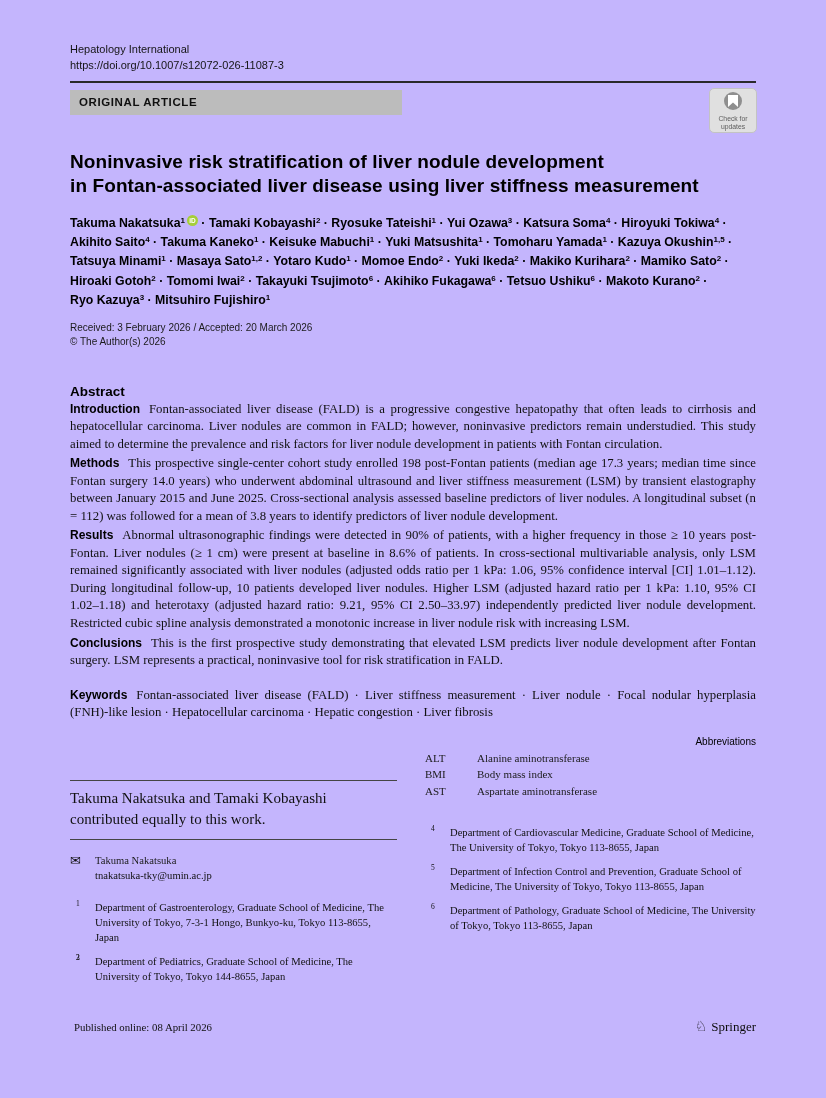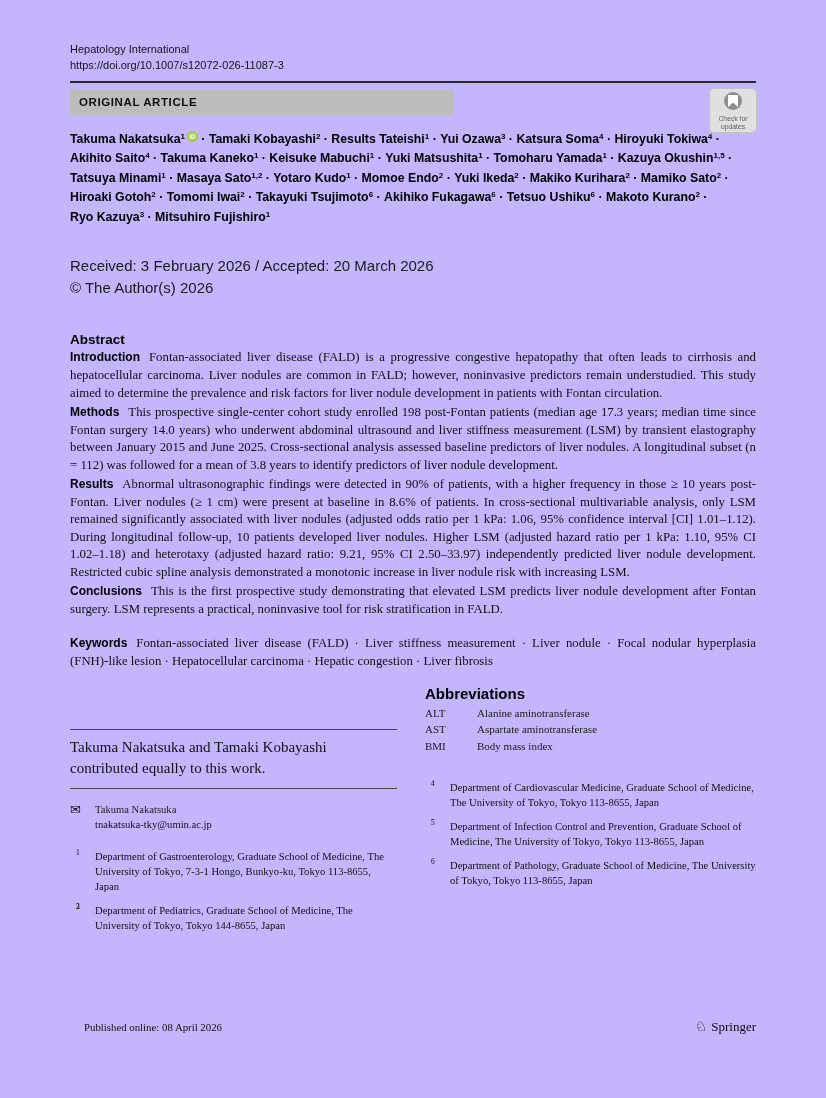--- a/index.html
+++ b/index.html
@@ -12,21 +12,21 @@
     font-family:"Liberation Serif", serif;
   }
   .content{position:absolute;left:70px;right:70px;top:0;}
 
   
   .journal-meta{margin-top:42px;font-family:"Liberation Sans",sans-serif;font-size:11px;line-height:1.45;color:#151515;}
   .doi{color:#151515;text-decoration:none;}
   .top-rule{border:0;border-top:2.5px solid #2a2a2a;margin:7px 0 0 0;}
   .badge-row{margin-top:7px;height:25px;}
   .article-type{
-    display:inline-block;box-sizing:border-box;width:384px;height:25px;
+    display:inline-block;box-sizing:border-box;width:332px;height:25px;
     background:#bcbcbc;color:#101010;
     font-family:"Liberation Sans",sans-serif;font-size:11.5px;font-weight:bold;
     letter-spacing:0.6px;line-height:25px;padding-left:9px;
   }
   .check-updates{
     position:absolute;top:88px;right:-1px;width:48px;height:45px;
     background:#e0e0e0;border:1px solid #c3c3c3;border-radius:5px;
     text-align:center;cursor:pointer;box-sizing:border-box;padding-top:3px;
   }
   .cu-circle{display:inline-block;width:18px;height:18px;border-radius:50%;background:#8f8f8f;position:relative;}
@@ -42,48 +42,48 @@
   .authors{margin-top:15px;font-family:"Liberation Sans",sans-serif;font-size:12.3px;font-weight:bold;line-height:1.58;color:#000;}
   .author{white-space:nowrap;}
   .author::after{content:" · ";font-weight:bold;}
   .author:last-child::after{content:"";}
   .author sup{font-size:8px;vertical-align:4px;line-height:0;}
   .orcid{
     display:inline-block;width:11px;height:11px;border-radius:50%;
     background:#a6ce39;color:#fff;font-size:6.5px;font-weight:bold;
     line-height:11px;text-align:center;vertical-align:4px;margin-left:2px;cursor:pointer;
   }
-  .received{margin-top:28px;font-family:"Liberation Sans",sans-serif;font-size:15px;line-height:1.45;color:#1b1b1b;}
+  .received{margin-top:10px;font-family:"Liberation Sans",sans-serif;font-size:10px;line-height:1.45;color:#1b1b1b;}
 
   
   .abs-heading{margin-top:34px;font-family:"Liberation Sans",sans-serif;font-size:13.5px;font-weight:bold;color:#000;}
   .abs-p{margin:2px 0 0 0;font-size:12.8px;line-height:1.37;text-align:justify;color:#111;}
   .run-label{font-family:"Liberation Sans",sans-serif;font-size:12px;font-weight:bold;color:#000;margin-right:9px;}
   .keywords{margin-top:17px;}
 
   
   .columns{display:flex;margin-top:14px;}
   .col-left{width:327px;box-sizing:border-box;padding-top:44px;}
   .col-right{width:331px;margin-left:28px;box-sizing:border-box;}
   .foot-rule{border:0;border-top:1.3px solid #444;margin:0;}
   .footnote{font-size:15px;line-height:1.4;margin:7px 16px 9px 0;color:#111;font-family:Liberation Serif, serif;}
   .correspondence{position:relative;margin-top:13px;padding-left:25px;font-size:10.6px;line-height:1.42;}
   .envelope{position:absolute;left:0;top:-1px;font-size:13px;color:#111;}
   .email{color:#111;text-decoration:none;}
   .affils{margin-top:17px;}
   .affil{position:relative;padding-left:25px;font-size:10.6px;line-height:1.42;margin-bottom:9px;color:#111;}
   .affil .anum{position:absolute;left:6px;top:-1px;font-size:7.5px;}
-  .abbr-heading{font-family:"Liberation Sans",sans-serif;font-size:15px;font-weight:bold;color:#000;margin-bottom:3px;}
+  .abbr-heading{font-family:"Liberation Sans",sans-serif;font-size:10px;font-weight:normal;color:#000;margin-bottom:3px;text-align:right;}
   .abbr-row{font-size:11px;line-height:1.5;}
   .abbr-term{display:inline-block;width:52px;}
   .col-right .affils{margin-top:26px;}
 
   
   .page-footer{
-    position:absolute;left:84px;right:70px;top:1018px;
+    position:absolute;left:74px;right:70px;top:1018px;
     display:flex;justify-content:space-between;align-items:center;
   }
   .published{font-size:10.8px;color:#111;}
   .springer{display:flex;align-items:center;font-size:13px;color:#0d0d0d;}
   .knight{font-size:14px;margin-right:4px;}
 </style>
 </head>
 <body>
 
 <div class="page">
@@ -93,27 +93,29 @@
       <div>Hepatology International</div>
       <a class="doi" href="#">https://doi.org/10.1007/s12072-026-11087-3</a>
     </div>
 
     <hr class="top-rule">
 
     <div class="badge-row">
       <div class="article-type">ORIGINAL ARTICLE</div>
     </div>
 
+    <h1 class="title" style="margin-bottom:0;">Noninvasive risk stratification of liver nodule development
+in Fontan-associated liver disease using liver stiffness measurement</h1>
 
     <div class="authors" id="authors">
   <span class="author"><span>Takuma Nakatsuka</span><sup>1</sup><span class="orcid">iD</span></span>
 
   <span class="author"><span>Tamaki Kobayashi</span><sup>2</sup></span>
 
-  <span class="author"><span>Results Tateishi</span><sup>1</sup></span>
+  <span class="author"><span>Ryosuke Tateishi</span><sup>1</sup></span>
 
   <span class="author"><span>Yui Ozawa</span><sup>3</sup></span>
 
   <span class="author"><span>Katsura Soma</span><sup>4</sup></span>
 
   <span class="author"><span>Hiroyuki Tokiwa</span><sup>4</sup></span>
 
   <span class="author"><span>Akihito Saito</span><sup>4</sup></span>
 
   <span class="author"><span>Takuma Kaneko</span><sup>1</sup></span>
@@ -194,23 +196,23 @@
 
   <div class="affil"><sup class="anum">3</sup><span>Department of Pediatrics, Graduate School of Medicine, The University of Tokyo, Tokyo 144-8655, Japan</span></div>
 </div>
       </div>
 
       <div class="col-right">
         <div class="abbr-heading">Abbreviations</div>
         <div id="abbr-rows">
   <div class="abbr-row"><span class="abbr-term">ALT</span><span>Alanine aminotransferase</span></div>
 
+  <div class="abbr-row"><span class="abbr-term">BMI</span><span>Body mass index</span></div>
+
   <div class="abbr-row"><span class="abbr-term">AST</span><span>Aspartate aminotransferase</span></div>
-
-  <div class="abbr-row"><span class="abbr-term">BMI</span><span>Body mass index</span></div>
 </div>
         <div class="affils" id="affils-right">
   <div class="affil"><sup class="anum">4</sup><span>Department of Cardiovascular Medicine, Graduate School of Medicine, The University of Tokyo, Tokyo 113-8655, Japan</span></div>
 
   <div class="affil"><sup class="anum">5</sup><span>Department of Infection Control and Prevention, Graduate School of Medicine, The University of Tokyo, Tokyo 113-8655, Japan</span></div>
 
   <div class="affil"><sup class="anum">6</sup><span>Department of Pathology, Graduate School of Medicine, The University of Tokyo, Tokyo 113-8655, Japan</span></div>
 </div>
       </div>
     </div>

